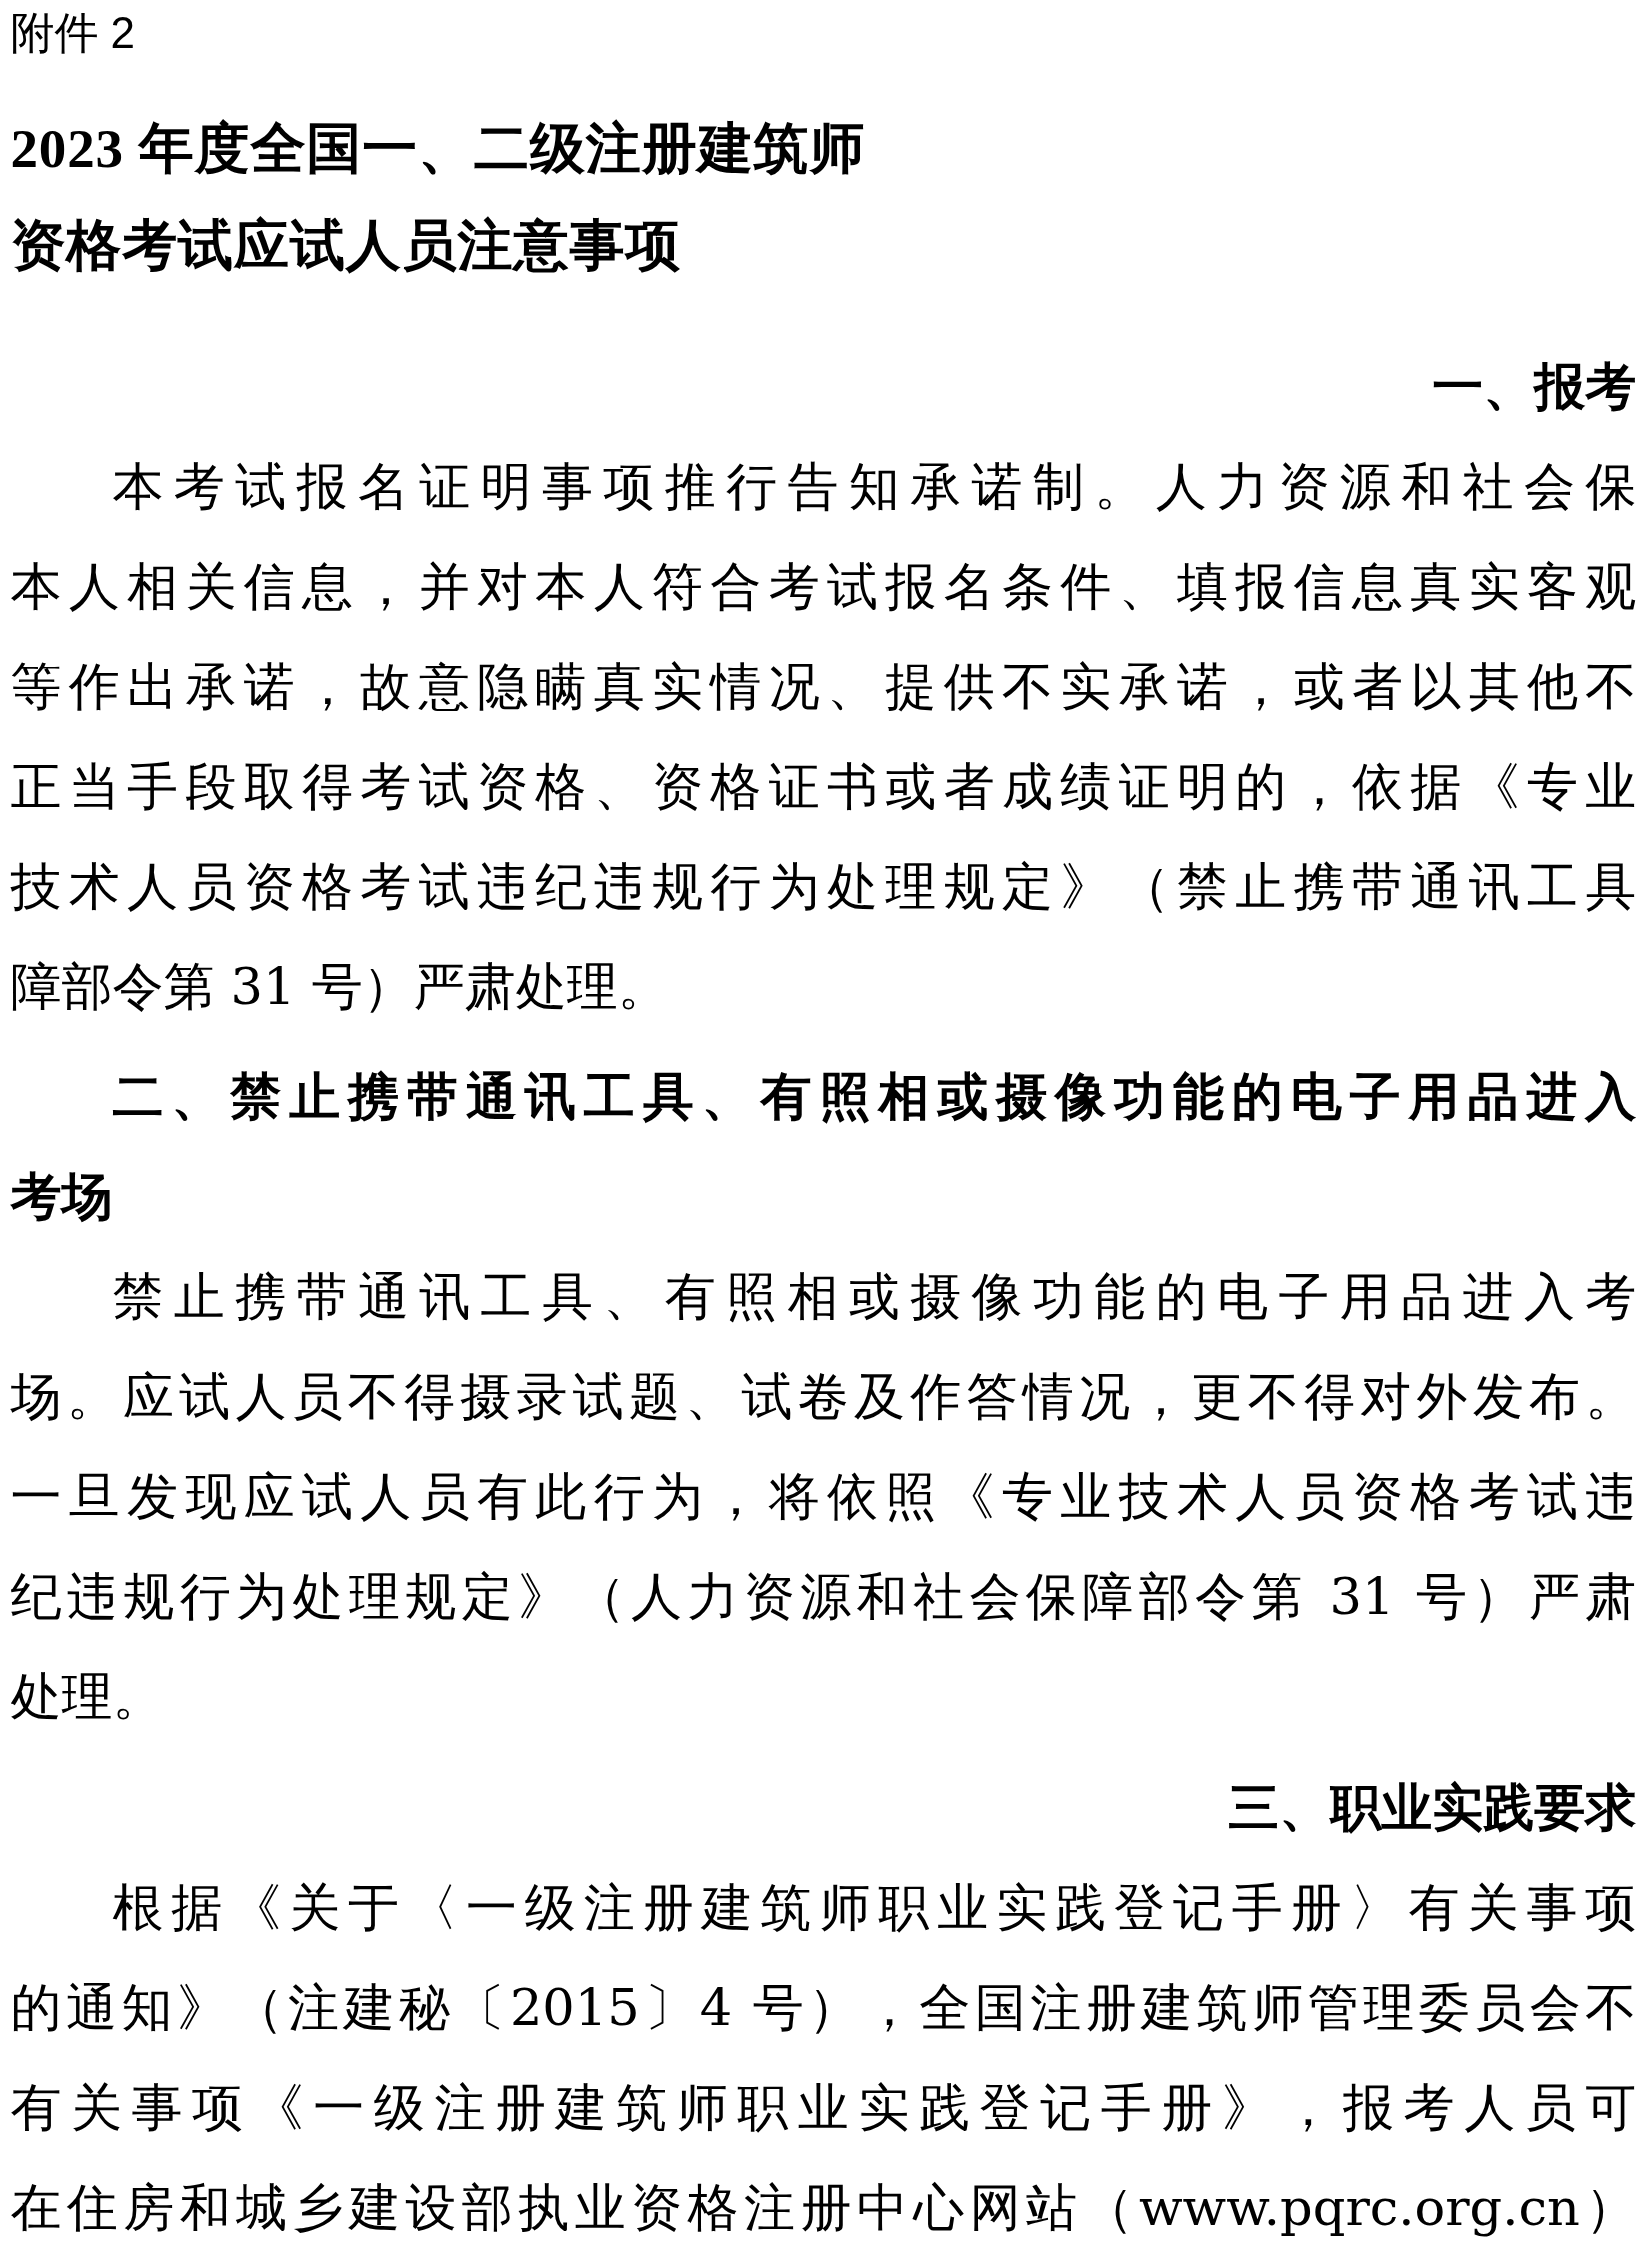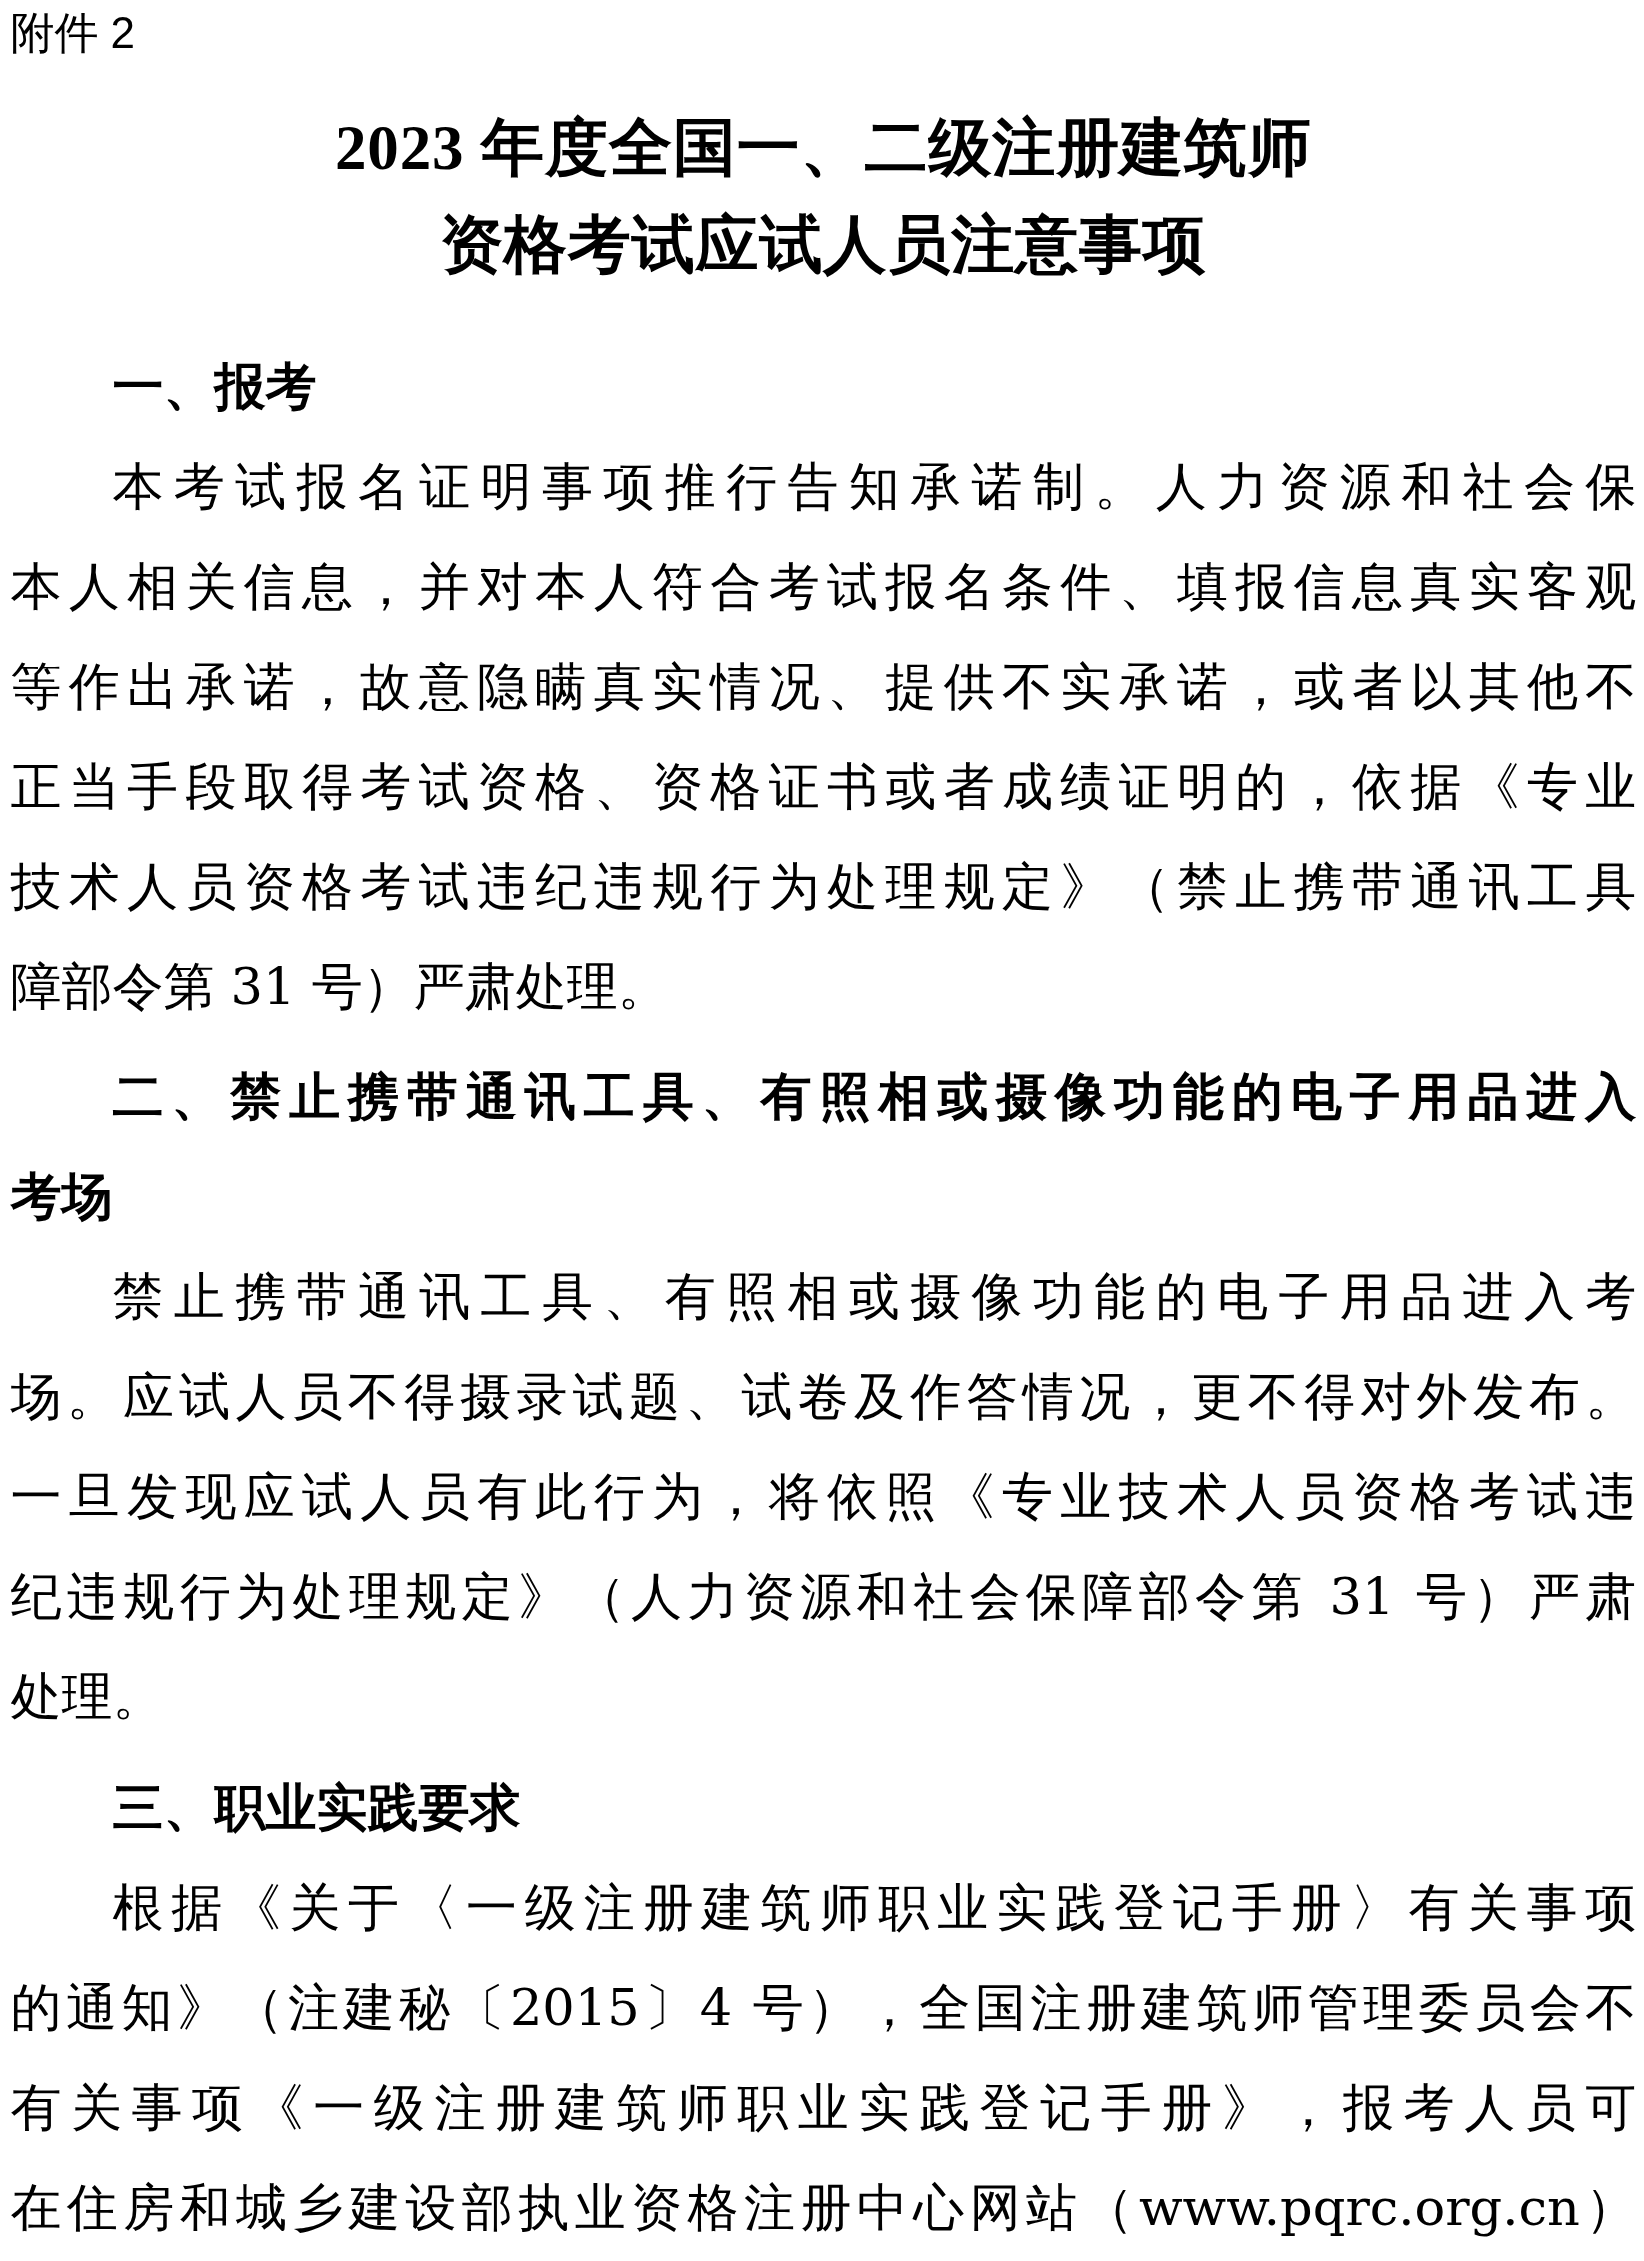--- a/index.html
+++ b/index.html
@@ -11,44 +11,44 @@
   .page { padding: 7px 8.7px 0 10.4px; }
 
   .attach-label {
     font-family: "Liberation Sans", sans-serif;
     font-size: 44px; line-height: 1.2;
     font-weight: 500;
   }
 
   .doc-title {
     margin-top: 40px;
-    text-align: center;
+    text-align: left;
     font-family: "Liberation Serif", serif;
     font-weight: bold;
-    font-size: 63px;
+    font-size: 55px;
     line-height: 97px;
     letter-spacing: 0.9px;
   }
 
   .content {
     font-family: "DejaVu Serif", serif;
     font-size: 51px;
     line-height: 100px;
   }
 
   .line { height: 100px; overflow: hidden; }
 
   
   .jt {
     text-align: justify;
     text-align-last: justify;
     text-justify: inter-character;
   }
 
-  .indent { text-indent: 102px; }
+  .indent { text-indent: 102px; text-align: right; }
 
   .heading {
     font-family: "Liberation Sans", sans-serif;
     font-weight: bold;
     margin-top: 10.4px;
   }
   .heading-first { margin-top: 43px; }
 </style>
 </head>
 <body>

